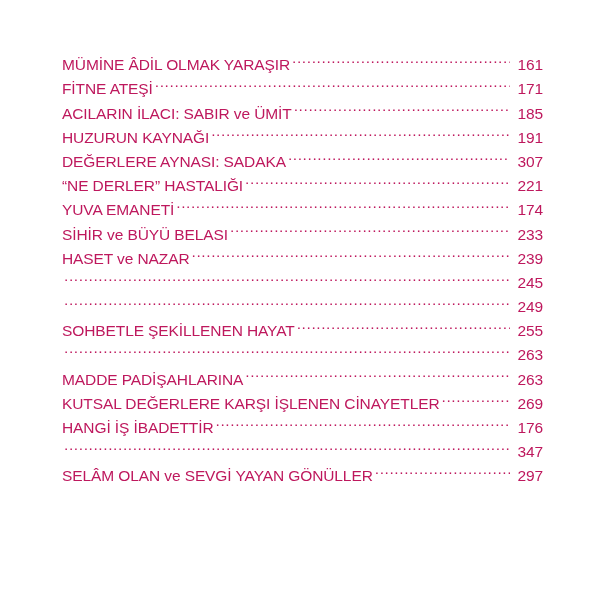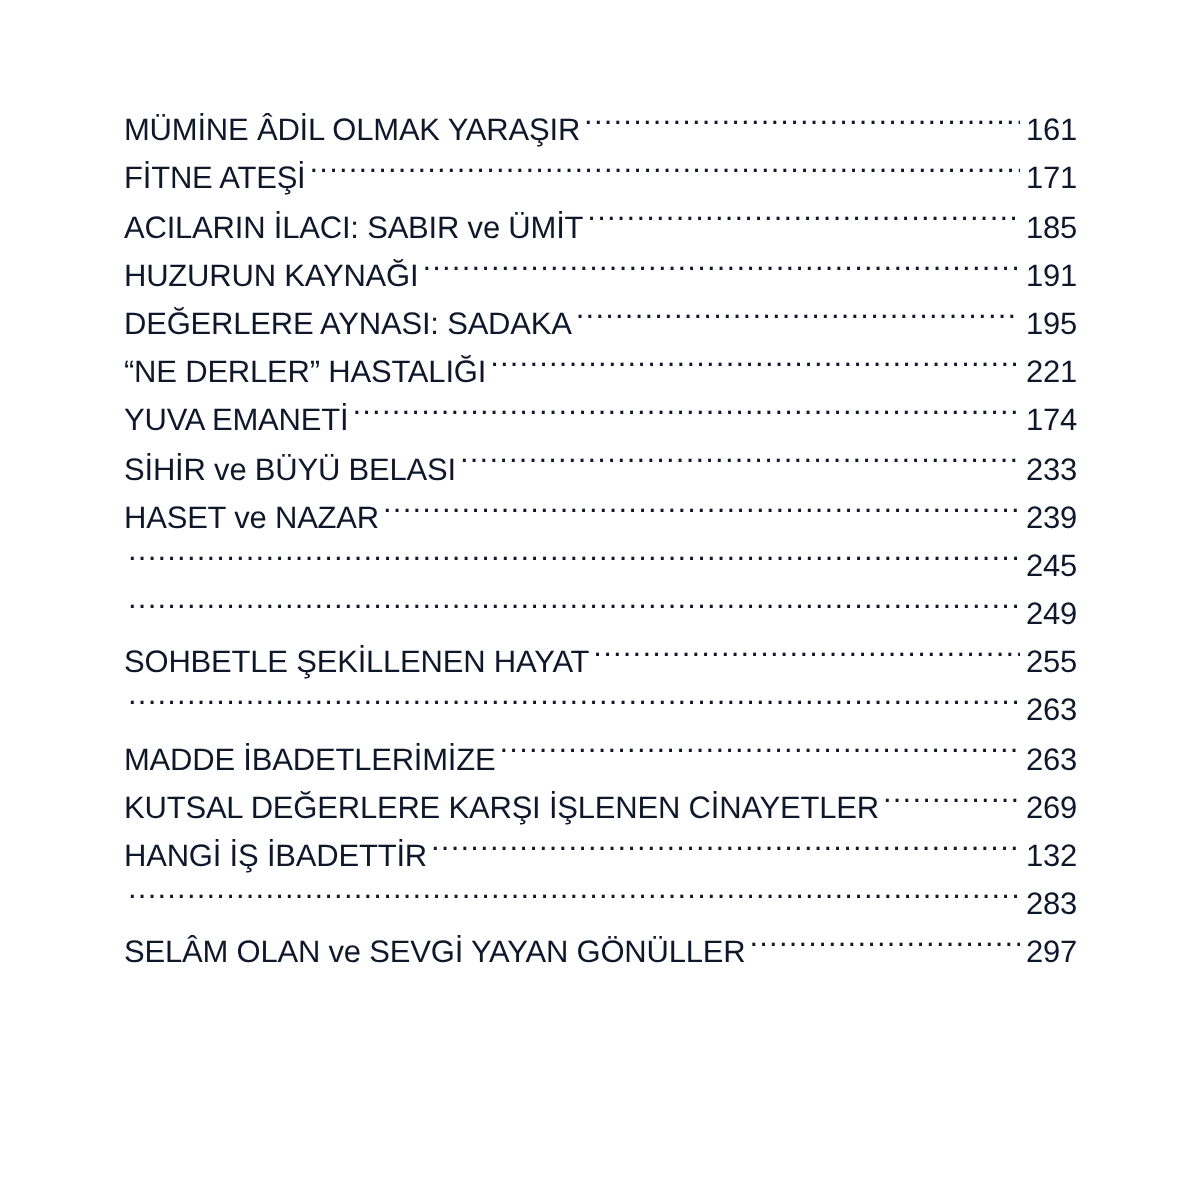--- a/index.html
+++ b/index.html
@@ -4,21 +4,21 @@
 <style>
   html, body { margin: 0; padding: 0; background: #ffffff; }
   body { width: 600px; height: 600px; overflow: hidden; position: relative; }
   .toc {
     position: absolute;
     left: 62px;
     top: 46px;
     width: 481px;
     font-family: "Liberation Sans", sans-serif;
     font-size: 15.5px;
-    color: #0f172a;
+    color: #be185d;
     letter-spacing: -0.1px;
   }
   .row {
     display: flex;
     align-items: baseline;
     height: 24.2px;
     line-height: 24.2px;
     white-space: nowrap;
   }
   .title { flex: 0 0 auto; }
@@ -29,21 +29,21 @@
     position: relative;
     height: 24.2px;
   }
   .dots::before {
     content: "........................................................................................................................................................................................................";
     position: absolute;
     left: 0;
     top: 0;
     letter-spacing: 0.6px;
   }
-  .page { flex: 0 0 auto; text-align: left; min-width: 30px; }
+  .page { flex: 0 0 auto; text-align: right; min-width: 30px; }
 </style>
 </head>
 <body>
 
 <div class="toc">
   <div class="row">
       <span class="title">MÜMİNE ÂDİL OLMAK YARAŞIR</span>
       <span class="dots"></span>
       <span class="page">161</span>
     </div>
@@ -58,21 +58,21 @@
       <span class="page">185</span>
     </div>
   <div class="row">
       <span class="title">HUZURUN KAYNAĞI</span>
       <span class="dots"></span>
       <span class="page">191</span>
     </div>
   <div class="row">
       <span class="title">DEĞERLERE AYNASI: SADAKA</span>
       <span class="dots"></span>
-      <span class="page">195</span>
+      <span class="page">307</span>
     </div>
   <div class="row">
       <span class="title">“NE DERLER” HASTALIĞI</span>
       <span class="dots"></span>
       <span class="page">221</span>
     </div>
   <div class="row">
       <span class="title">YUVA EMANETİ</span>
       <span class="dots"></span>
       <span class="page">174</span>
@@ -98,36 +98,36 @@
   <div class="row">
       <span class="title">SOHBETLE ŞEKİLLENEN HAYAT</span>
       <span class="dots"></span>
       <span class="page">255</span>
     </div>
   <div class="row">
       <span class="dots"></span>
       <span class="page">263</span>
     </div>
   <div class="row">
-      <span class="title">MADDE İBADETLERİMİZE</span>
+      <span class="title">MADDE PADİŞAHLARINA</span>
       <span class="dots"></span>
       <span class="page">263</span>
     </div>
   <div class="row">
       <span class="title">KUTSAL DEĞERLERE KARŞI İŞLENEN CİNAYETLER</span>
       <span class="dots"></span>
       <span class="page">269</span>
     </div>
   <div class="row">
       <span class="title">HANGİ İŞ İBADETTİR</span>
       <span class="dots"></span>
-      <span class="page">132</span>
+      <span class="page">176</span>
     </div>
   <div class="row">
       <span class="dots"></span>
-      <span class="page">283</span>
+      <span class="page">347</span>
     </div>
   <div class="row">
       <span class="title">SELÂM OLAN ve SEVGİ YAYAN GÖNÜLLER</span>
       <span class="dots"></span>
       <span class="page">297</span>
     </div>
 </div>
 
 </body></html>

